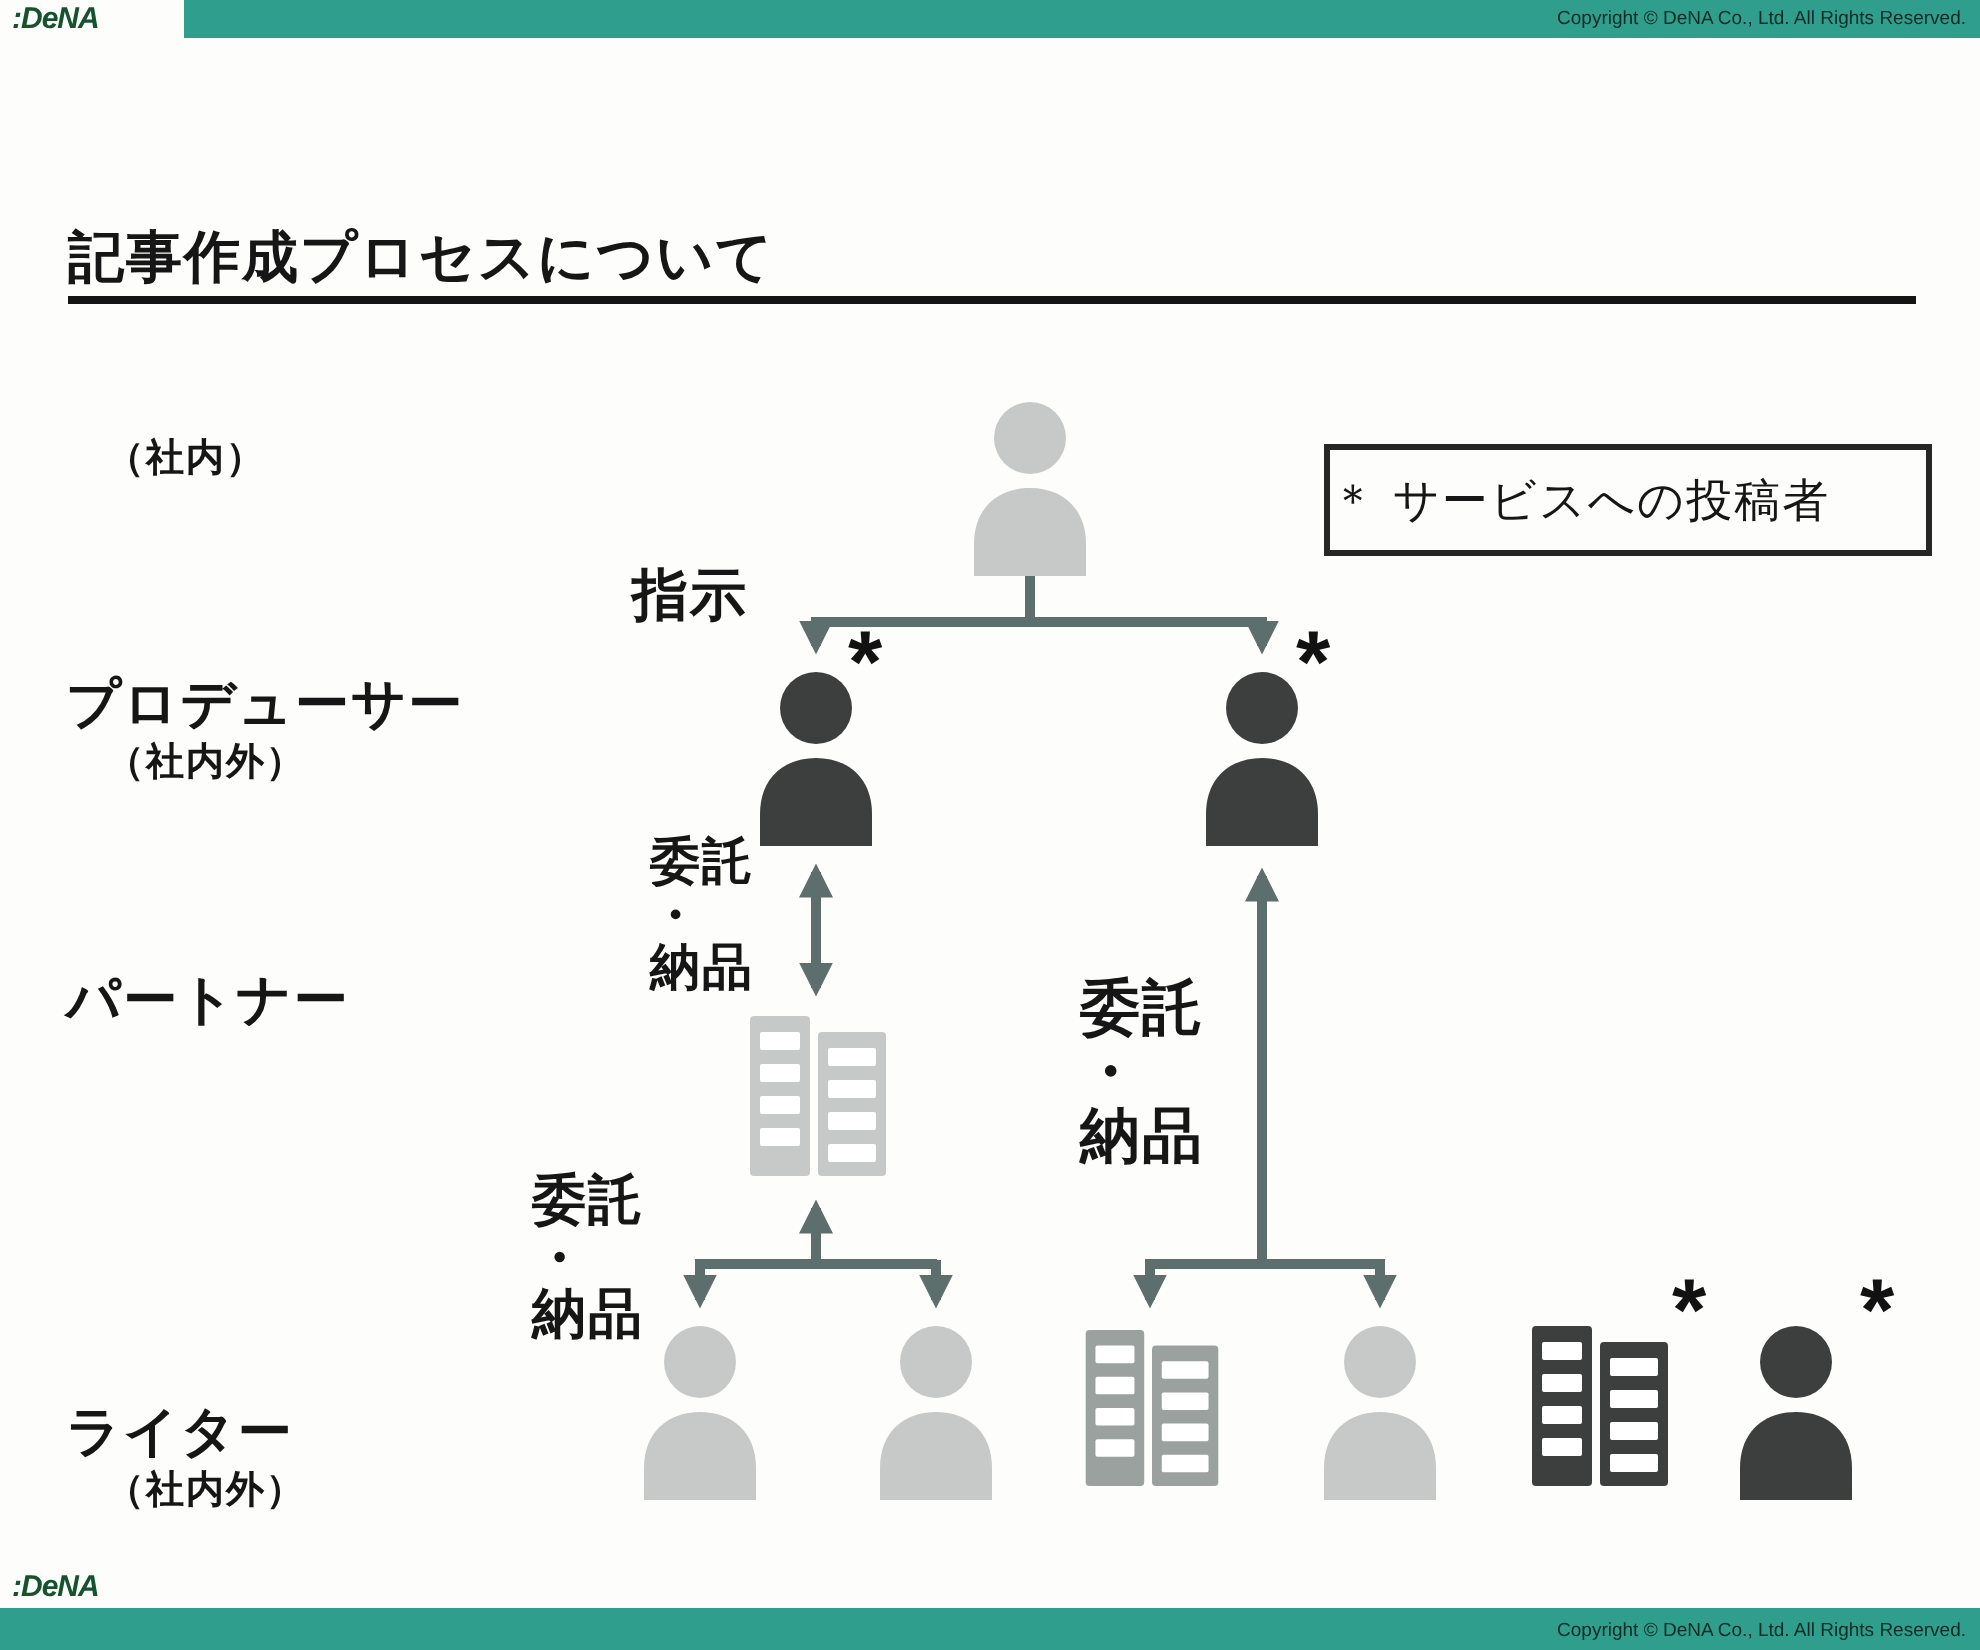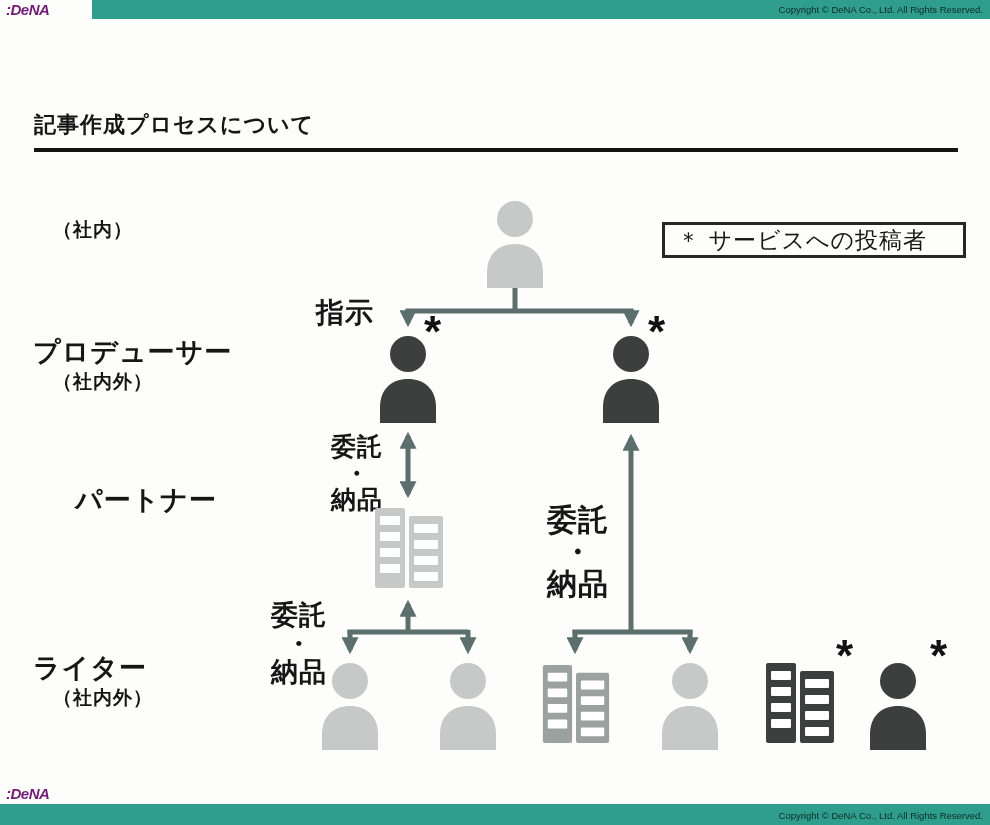--- a/index.html
+++ b/index.html
@@ -9,44 +9,44 @@
   *{box-sizing:border-box; margin:0; padding:0;}
   html,body{background:#e9e9e9;}
   body{font-family:"Liberation Sans","DejaVu Sans",sans-serif; color:var(--text);}
   #page{position:relative; width:990px; height:825px; background:var(--paper); overflow:hidden;}
 
   
   .brandbar{position:absolute; left:0; width:990px; height:19px; background:var(--teal);}
   .brandbar.top{top:0;}
   .brandbar.bottom{top:804px; height:21px;}
   .logo{position:absolute; font-weight:700; font-style:italic; font-size:15px;
-        color:#701a75; letter-spacing:-0.5px; background:var(--paper); padding:0 10px 0 6px; line-height:19px;}
+        color:#14532d; letter-spacing:-0.5px; background:var(--paper); padding:0 10px 0 6px; line-height:19px;}
   .logo.top{left:0; top:0; height:19px; width:92px;}
   .logo.bottom{left:0; top:784px; height:19px; background:transparent;}
   .bar-copy{position:absolute; right:7px; font-size:9.5px; color:var(--bar-text); line-height:19px;}
   .bar-copy.top{top:0;}
   .bar-copy.bottom{top:805px; line-height:21px;}
 
   
-  .title{position:absolute; left:34px; top:110px; font-size:22px; font-weight:700; letter-spacing:1px;}
+  .title{position:absolute; left:34px; top:110px; font-size:28px; font-weight:700; letter-spacing:1px;}
   .title-rule{position:absolute; left:34px; top:148px; width:924px; height:4px; background:#141414;}
 
   
   .role{position:absolute; left:33px; font-weight:700; font-size:27px; letter-spacing:1px; line-height:1.25;}
   .role .l2{font-size:19px; padding-left:20px;}
-  .role.partner .l2{padding-left:0; font-size:27px;margin-left:42px;}
-
-  
-  .legend{position:absolute; left:662px; top:222px; width:304px; height:36px;
+  .role.partner .l2{padding-left:0; font-size:27px;}
+
+  
+  .legend{position:absolute; left:662px; top:222px; width:304px; height:56px;
           border:3px solid #262626; background:var(--paper); display:flex; align-items:center;
-          padding-left:12px; font-size:23px; font-weight:500; letter-spacing:1px;}
-
-  
-  .flow-label{position:absolute; font-weight:700; white-space:pre-line; text-align:center;
-              line-height:1.06; letter-spacing:1px;margin-top:15px;}
+          padding-left:0; font-size:23px; font-weight:500; letter-spacing:1px;}
+
+  
+  .flow-label{position:absolute; font-weight:700; white-space:pre-line; 
+              line-height:1.06; letter-spacing:1px;}
   .lbl-instruction{left:316px; top:283px; font-size:28px;}
   .lbl-consign-upper{left:325px; top:418px; width:64px; font-size:25px;}
   .lbl-consign-right{left:540px; top:489px; width:76px; font-size:30px;}
   .lbl-consign-lower{left:266px; top:586px; width:66px; font-size:27px;}
 
   
   .ast{position:absolute; font-size:44px; font-weight:700; line-height:0.9; color:#121212;}
   .ast-dir-left{left:424px; top:312px;}
   .ast-dir-right{left:648px; top:312px;}
   .ast-bld-dark{left:836px; top:636px;}
@@ -77,21 +77,21 @@
   <div class="role" style="top:218px">
     <div class="l2">（社内）</div>
   </div>
   <div class="role" style="top:336px">
     <div>プロデューサー</div>
     <div class="l2">（社内外）</div>
   </div>
   <div class="role partner" style="top:484px">
     <div class="l2">パートナー</div>
   </div>
-  <div class="role" style="top:652px">
+  <div class="role" style="top:700px">
     <div>ライター</div>
     <div class="l2">（社内外）</div>
   </div>
 
   <div class="legend">＊ サービスへの投稿者</div>
 
   <svg class="connectors" width="990" height="825">
     <defs>
       <marker id="ah" viewBox="0 0 10 10" refX="7.5" refY="5" markerWidth="3.4" markerHeight="3.4" orient="auto-start-reverse">
         <path d="M0,0 L10,5 L0,10 z" fill="#5c6f6c"></path>

